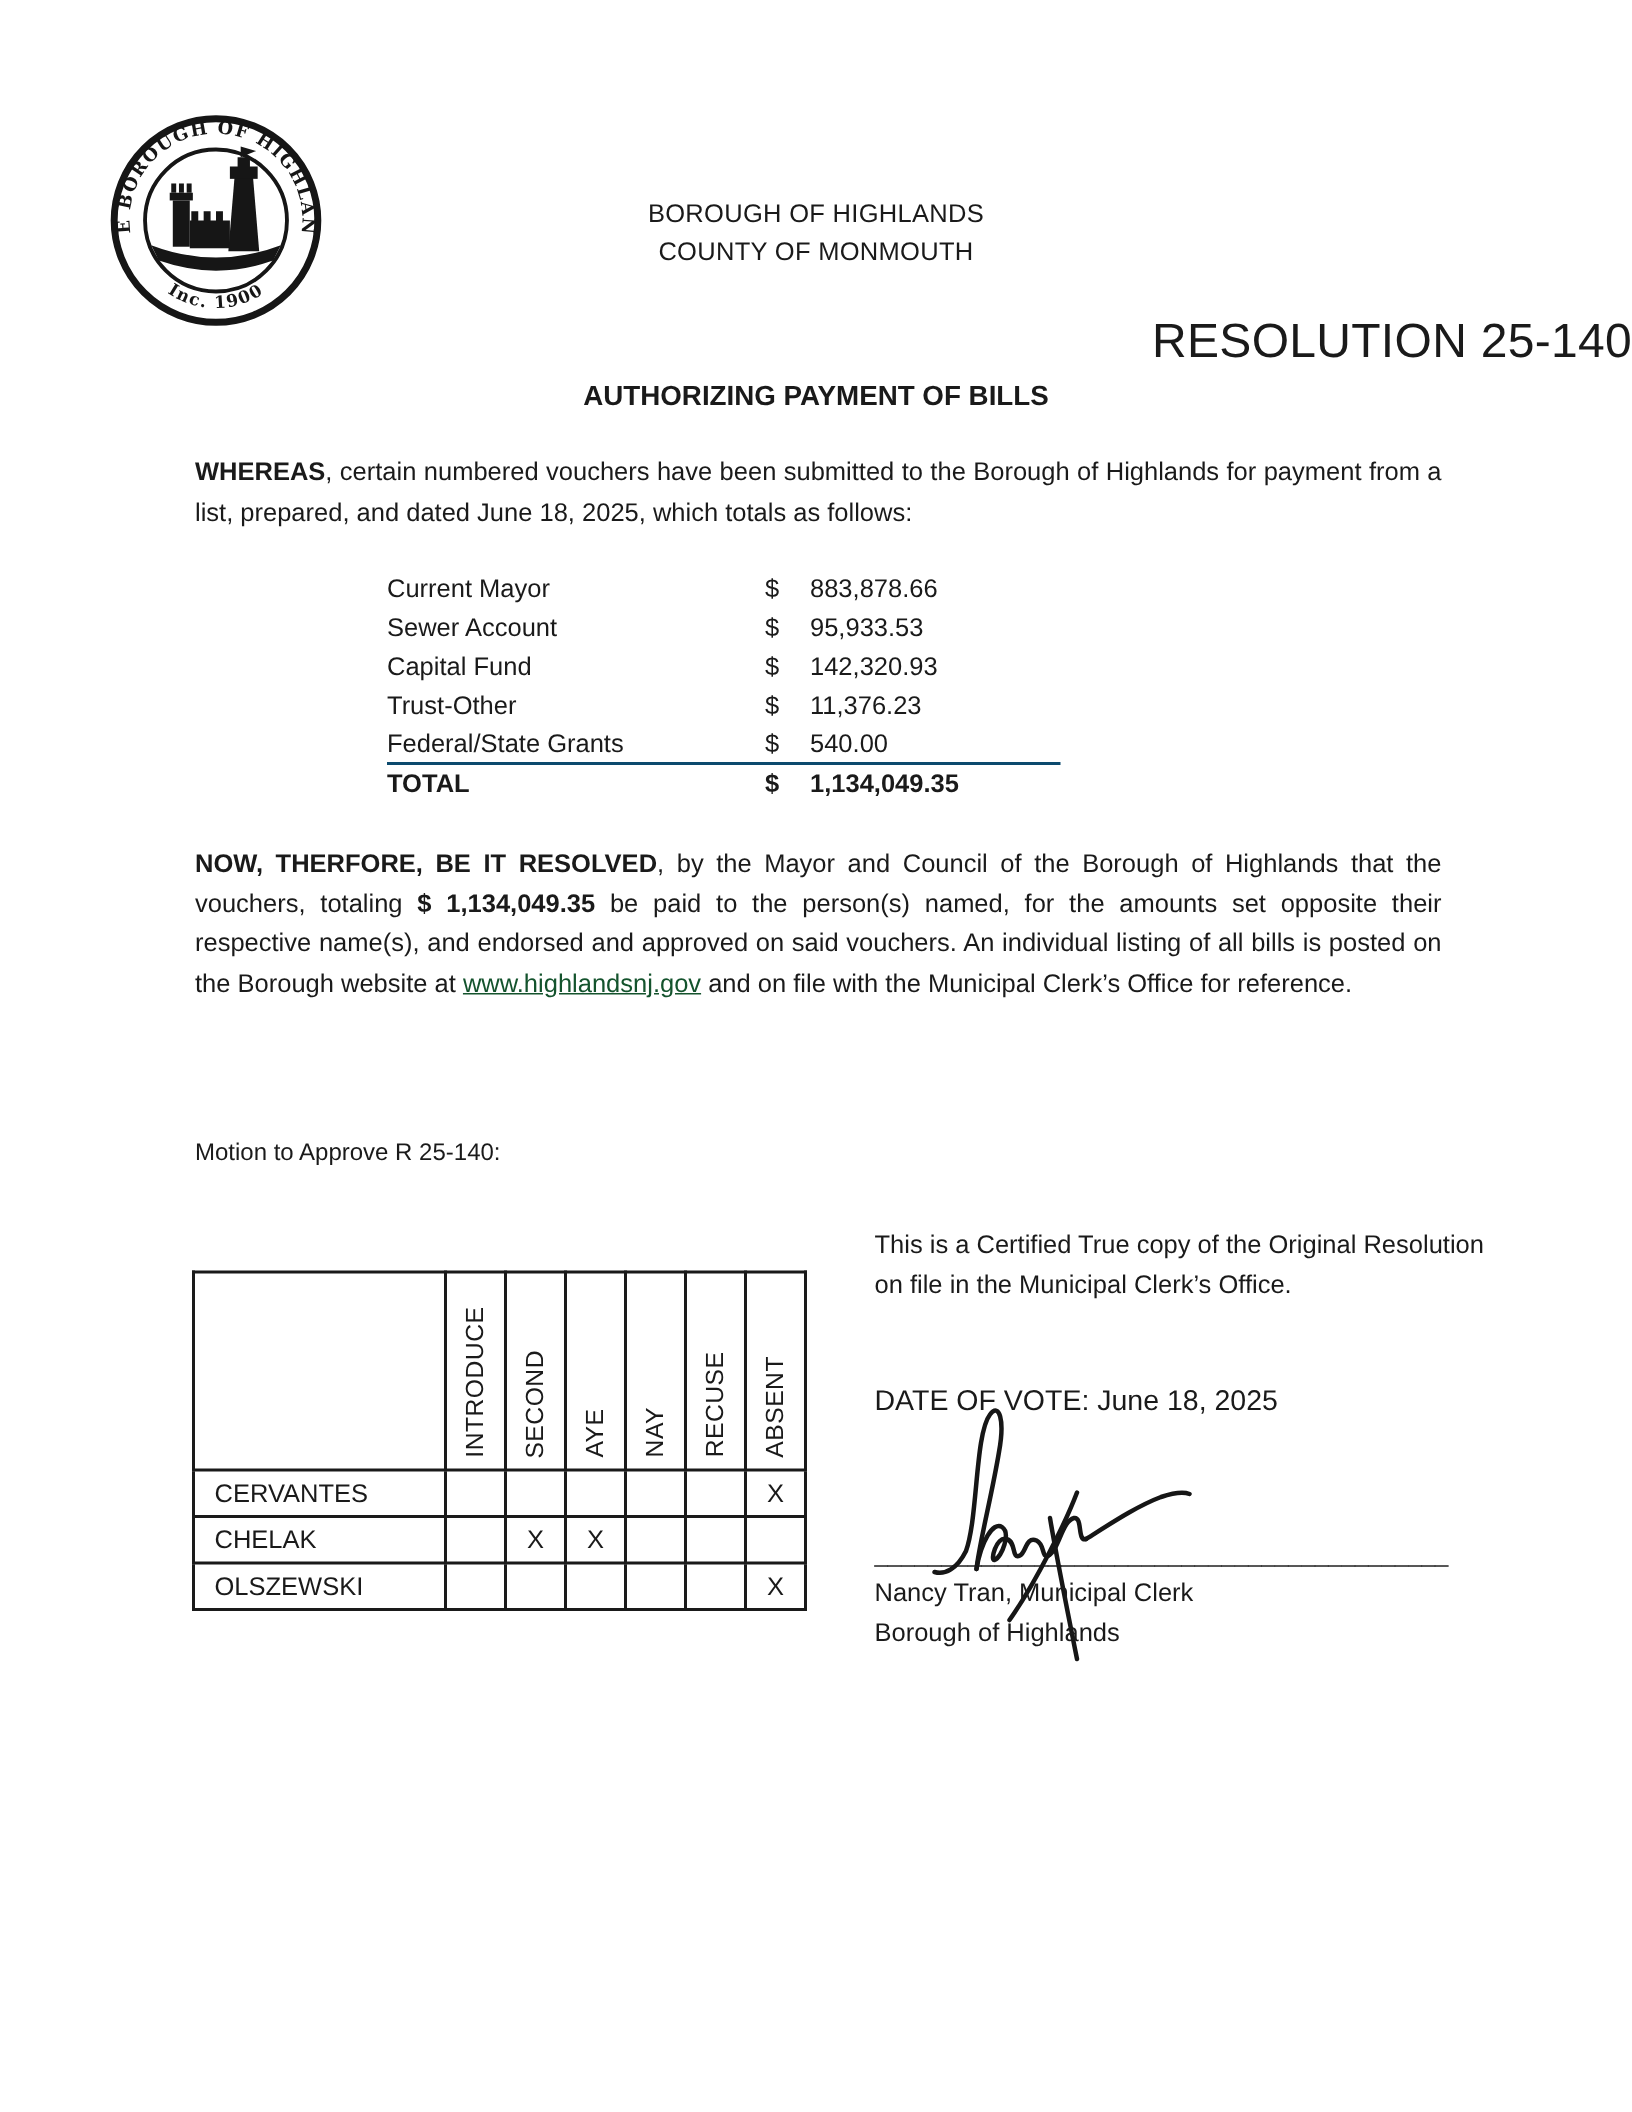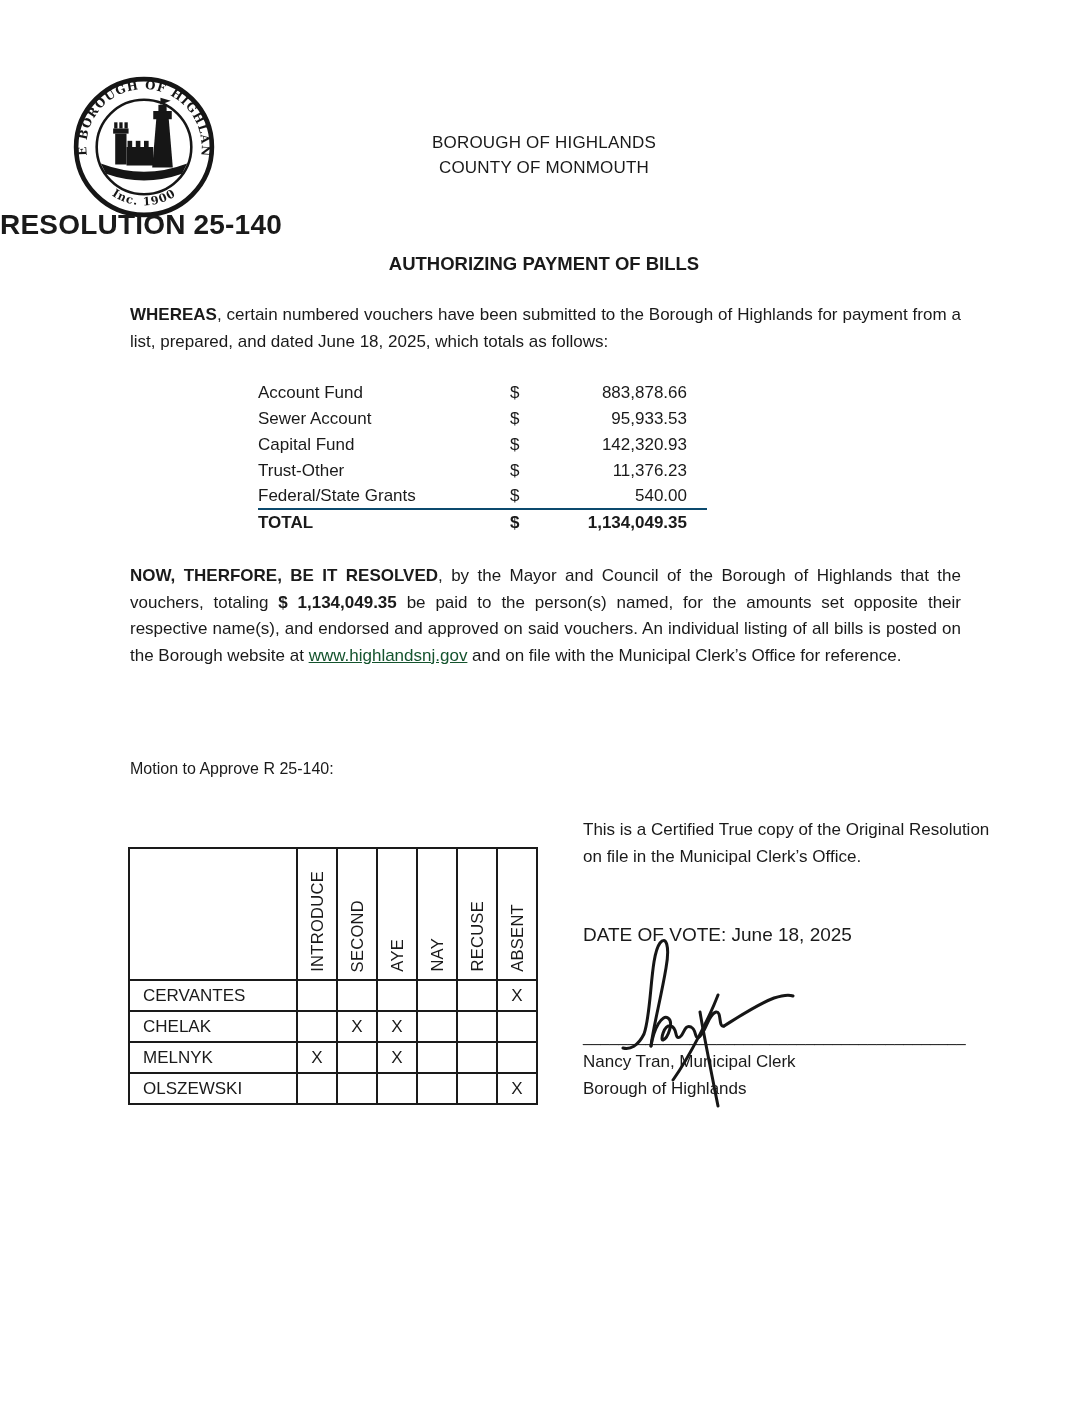--- a/index.html
+++ b/index.html
@@ -10,36 +10,36 @@
   }
   .abs { position:absolute; }
 
   
   #seal { left:72px; top:75px; width:144px; height:144px; }
   #seal svg { width:100%; height:100%; }
   #seal text { fill:#161616; }
 
   
   #org-lines { left:0; right:0; top:130px; text-align:center; font-size:17px; line-height:25px; letter-spacing:.2px; }
-  #res-title { left:0; right:0; top:209px; text-align:left; font-size:28px; font-weight:700; letter-spacing:.2px; }
+  #res-title { left:0; right:0; top:209px; text-align:right; font-size:32px; font-weight:400; letter-spacing:.2px; }
   #res-subtitle { left:0; right:0; top:253px; text-align:center; font-size:18.5px; font-weight:700; }
 
   
   .para { left:130px; width:831px; text-align:justify; font-size:17px; line-height:26.5px; }
   #whereas { top:302px; }
   #resolved { top:563px; }
   .b { font-weight:700; }
   a.doclink { color:#14532d; text-decoration:underline; cursor:pointer; }
 
   
   #funds { left:258px; top:380px; font-size:17px; }
   .fund-row, #fund-total { display:flex; height:26px; align-items:center; width:449px; }
   .f-label { width:252px; }
   .f-cur { width:30px; }
-  .f-amt { flex:1; text-align:right; padding-right:20px; }
+  .f-amt { flex:1; text-align:left; padding-right:20px; }
   #fund-rows .fund-row:last-child { border-bottom:2px solid #0c4a6e; }
   #fund-total { font-weight:700; }
 
   
   #motion { left:130px; top:760px; font-size:16px;text-align:center; }
   #vote-table { left:128px; top:847px; border-collapse:collapse; table-layout:fixed; }
   #vote-table th, #vote-table td { border:2px solid #1a1a1a; background:#fff; }
   #vote-table th { height:132px; vertical-align:bottom; padding-bottom:7px; font-weight:400; }
   th.name-head { width:168px; }
   .vote-col { width:40px; }
@@ -98,21 +98,21 @@
   <div>COUNTY OF MONMOUTH</div>
 </div>
 <div class="abs" id="res-title">RESOLUTION 25-140</div>
 <div class="abs" id="res-subtitle">AUTHORIZING PAYMENT OF BILLS</div>
 
 <p class="abs para" id="whereas"><span class="b">WHEREAS</span><span>, certain numbered vouchers have been submitted to the Borough of Highlands for payment from a list, prepared, and dated June 18, 2025, which totals as follows:</span></p>
 
 <div class="abs" id="funds">
   <div id="fund-rows">
       <div class="fund-row">
-        <span class="f-label">Account Fund</span>
+        <span class="f-label">Current Mayor</span>
         <span class="f-cur">$</span>
         <span class="f-amt">883,878.66</span>
       </div>
       <div class="fund-row">
         <span class="f-label">Sewer Account</span>
         <span class="f-cur">$</span>
         <span class="f-amt">95,933.53</span>
       </div>
       <div class="fund-row">
         <span class="f-label">Capital Fund</span>
@@ -172,29 +172,20 @@
         <td class="vote-cell"></td>
         <td class="vote-cell"></td>
         <td class="vote-cell"></td>
         <td class="vote-cell"></td>
         <td class="vote-cell">X</td>
       </tr>
       <tr>
         <td class="name-cell">CHELAK</td>
         <td class="vote-cell"></td>
         <td class="vote-cell">X</td>
-        <td class="vote-cell">X</td>
-        <td class="vote-cell"></td>
-        <td class="vote-cell"></td>
-        <td class="vote-cell"></td>
-      </tr>
-      <tr>
-        <td class="name-cell">MELNYK</td>
-        <td class="vote-cell">X</td>
-        <td class="vote-cell"></td>
         <td class="vote-cell">X</td>
         <td class="vote-cell"></td>
         <td class="vote-cell"></td>
         <td class="vote-cell"></td>
       </tr>
       <tr>
         <td class="name-cell">OLSZEWSKI</td>
         <td class="vote-cell"></td>
         <td class="vote-cell"></td>
         <td class="vote-cell"></td>

